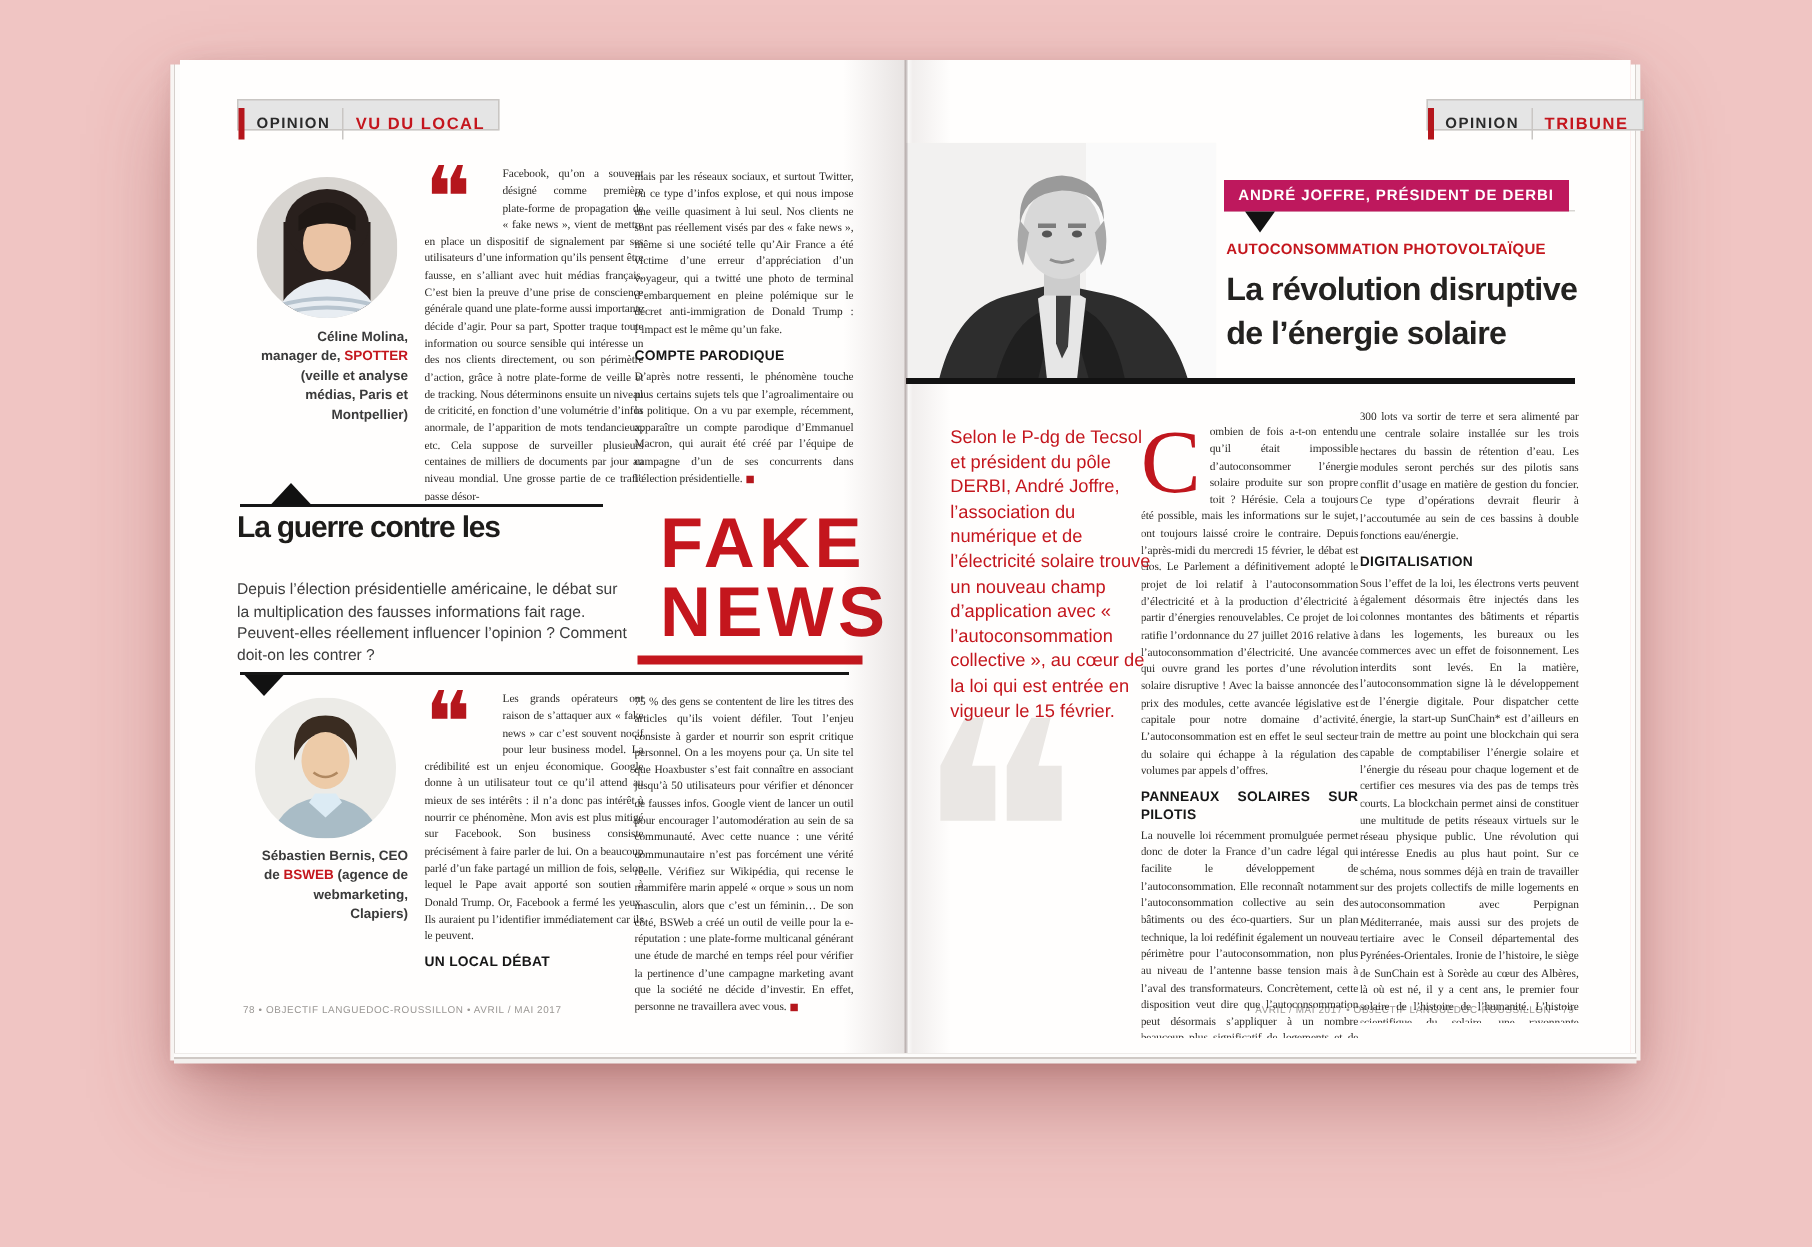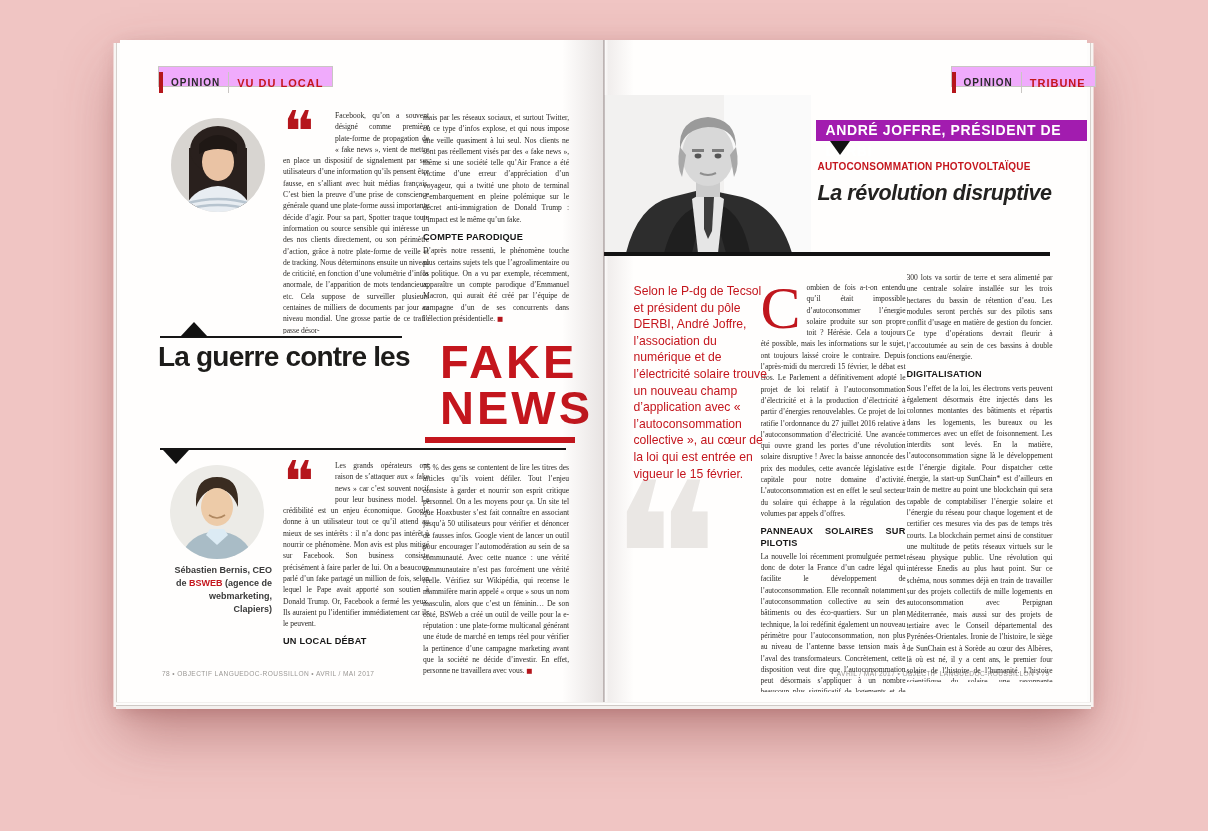--- a/index.html
+++ b/index.html
@@ -19,21 +19,21 @@
   .page-left{left:0;}
   .page-right{left:483.5px;}
   .page-left::after{content:'';position:absolute;right:0;top:0;bottom:0;width:42px;pointer-events:none;
     background:linear-gradient(90deg,rgba(0,0,0,0),rgba(70,45,45,.13));}
   .page-right::before{content:'';position:absolute;left:0;top:0;bottom:0;width:30px;pointer-events:none;
     background:linear-gradient(270deg,rgba(0,0,0,0),rgba(70,45,45,.08) 85%,rgba(255,255,255,.5));}
   .spine{position:absolute;left:482.5px;top:0;bottom:0;width:2px;background:rgba(60,35,35,.25);}
 
   
   .tag{position:absolute;display:inline-flex;align-items:center;height:21px;
-    border:1px solid #c9c6c3;background:#f0abfc;padding:12px 9px 0 0;}
+    border:1px solid #c9c6c3;background:#e5e5e5;padding:12px 9px 0 0;}
   .tag .bar{width:4px;height:21px;background:#b5161c;margin-right:8px;}
   .tag .sec{font-size:10px;font-weight:700;letter-spacing:1px;color:#2a2a2a;}
   .tag .div{width:1px;height:21px;background:#c9c6c3;margin:0 8px;}
   .tag .rub{font-size:11px;font-weight:700;letter-spacing:1px;color:#c4161d;}
 
   .round-photo{position:absolute;width:94px;height:94px;border-radius:50%;overflow:hidden;}
   .caption{position:absolute;width:100px;text-align:right;font-size:9px;line-height:13px;
     font-weight:700;color:#3a3a3a;}
   .caption .org{color:#c4161d;font-weight:700;}
 
@@ -46,43 +46,43 @@
   .bodycol p{margin:0;}
   .sq{color:#b5161c;font-size:6.5px;font-family:"DejaVu Sans",sans-serif;}
 
   .ruleA{position:absolute;left:40px;top:296px;width:242px;height:1.6px;background:#161616;}
   .tri-up{position:absolute;left:60px;top:282px;width:0;height:0;
     border-left:14px solid transparent;border-right:14px solid transparent;border-bottom:15px solid #111;}
   .ruleB{position:absolute;left:40px;top:408px;width:406px;height:1.6px;background:#161616;}
   .tri-down{position:absolute;left:43px;top:410px;width:0;height:0;
     border-left:13px solid transparent;border-right:13px solid transparent;border-top:14px solid #111;}
 
-  .feat-title{position:absolute;left:38px;top:301px;font-size:28px;font-weight:700;
+  .feat-title{position:absolute;left:38px;top:301px;font-size:20px;font-weight:700;
     letter-spacing:-.8px;color:#1d1c1a;margin:0;}
   .fake-block{position:absolute;left:320px;top:299px;width:152px;color:#c4161d;
     font-size:47px;line-height:46px;font-weight:800;letter-spacing:3px;}
   .fake-underline{position:absolute;left:305px;top:397px;width:150px;height:6px;background:#c4161d;}
   .standfirst-l{position:absolute;left:38px;top:347px;width:262px;font-size:10.4px;
     line-height:14.6px;color:#3c3c3c;font-weight:500;margin:0;}
 
   .footer{position:absolute;top:630px;font-size:6.6px;color:#9a9794;letter-spacing:.4px;}
   .footer-l{left:42px;}
   .footer-r{left:146px;width:300px;text-align:right;}
 
   
   .bw-photo{position:absolute;left:0;top:55px;width:207px;height:158px;overflow:hidden;}
   .author-line{position:absolute;left:212px;right:37px;top:100px;height:1px;background:#d8d5d2;}
   .author-label{position:absolute;left:212px;top:80px;height:21px;line-height:21px;
-    background:#a21caf;color:#fff;font-size:14px;font-weight:700;letter-spacing:.6px;padding:0 10px;}
+    background:#be185d;color:#fff;font-size:10px;font-weight:700;letter-spacing:.6px;padding:0 10px;}
   .label-tail{position:absolute;left:226px;top:101px;width:0;height:0;
     border-left:10px solid transparent;border-right:10px solid transparent;border-top:14px solid #121212;}
   .kicker{position:absolute;left:214px;top:121px;font-size:10px;font-weight:700;
     color:#c4161d;letter-spacing:.2px;margin:0;}
   .trib-title{position:absolute;left:214px;top:139px;font-size:21.5px;line-height:29px;
-    font-weight:700;letter-spacing:-.4px;color:#232220;margin:0;font-style:italic;}
+    font-weight:700;letter-spacing:-.4px;color:#232220;margin:0;}
   .thick-rule{position:absolute;left:0;top:212px;width:446px;height:3.5px;background:#121212;}
   .standfirst-r{position:absolute;left:30px;top:243px;width:135px;
     font-size:12.2px;line-height:16.6px;font-weight:500;color:#c4161d;margin:0;z-index:2;}
   .grayquote{position:absolute;left:6px;top:438px;font-family:"DejaVu Sans",sans-serif;
     font-size:205px;line-height:160px;color:#eae7e4;z-index:0;}
   .colR{z-index:1;}
   .dropcap{float:left;font-family:"Liberation Serif",serif;font-size:60px;line-height:49px;
     color:#c0161d;padding:2px 6px 0 0;}
 </style>
 </head>
@@ -107,40 +107,46 @@
         <rect width="94" height="94" fill="#d8d5d1"></rect>
         <rect x="18" y="30" width="58" height="60" fill="#29201d"></rect>
         <ellipse cx="47" cy="32" rx="28" ry="24" fill="#29201d"></ellipse>
         <ellipse cx="47" cy="44" rx="16" ry="19" fill="#eac3a4"></ellipse>
         <path d="M28 26 Q47 8 66 26 L66 36 Q47 26 28 36 Z" fill="#1f1815"></path>
         <path d="M12 94 Q20 70 47 68 Q74 70 82 94 Z" fill="#e8edf2"></path>
         <path d="M14 86 Q47 76 80 86" stroke="#b7c4cf" stroke-width="2.5" fill="none"></path>
         <path d="M13 92 Q47 82 81 92" stroke="#b7c4cf" stroke-width="2.5" fill="none"></path>
       </svg>
     </div>
+    <div class="caption" style="left:52px;top:178px;">
+      <span>Céline Molina, manager de,</span>
+      <span class="org">SPOTTER</span>
+      <span>(veille et analyse médias, Paris et Montpellier)</span>
+    </div>
 
     <div class="bodycol" style="left:163px;top:70px;height:224px;">
       <span class="qmark">❝</span>
       <p><span>Facebook, qu’on a souvent désigné comme première plate-forme de propagation de « fake news », vient de mettre en place un dispositif de signalement par ses utilisateurs d’une information qu’ils pensent être fausse, en s’alliant avec huit médias français. C’est bien la preuve d’une prise de conscience générale quand une plate-forme aussi importante décide d’agir. Pour sa part, Spotter traque toute information ou source sensible qui intéresse un des nos clients directement, ou son périmètre d’action, grâce à notre plate-forme de veille et de tracking. Nous déterminons ensuite un niveau de criticité, en fonction d’une volumétrie d’infos anormale, de l’apparition de mots tendancieux, etc. Cela suppose de surveiller plusieurs centaines de milliers de documents par jour au niveau mondial. Une grosse partie de ce trafic passe désor-</span></p>
     </div>
     <div class="bodycol" style="left:303px;top:72px;height:224px;">
       <p><span>mais par les réseaux sociaux, et surtout Twitter, où ce type d’infos explose, et qui nous impose une veille quasiment à lui seul. Nos clients ne sont pas réellement visés par des « fake news », même si une société telle qu’Air France a été victime d’une erreur d’appréciation d’un voyageur, qui a twitté une photo de terminal d’embarquement en pleine polémique sur le décret anti-immigration de Donald Trump : l’impact est le même qu’un fake.</span></p>
       <h4>COMPTE PARODIQUE</h4>
       <p><span>D’après notre ressenti, le phénomène touche plus certains sujets tels que l’agroalimentaire ou la politique. On a vu par exemple, récemment, apparaître un compte parodique d’Emmanuel Macron, qui aurait été créé par l’équipe de campagne d’un de ses concurrents dans l’élection présidentielle. </span><span class="sq">■</span></p>
     </div>
 
     <div class="ruleA"></div>
     <div class="tri-up"></div>
 
     <h1 class="feat-title">La guerre contre les</h1>
     <div class="fake-block">
       <div>FAKE</div>
       <div>NEWS</div>
     </div>
     <div class="fake-underline"></div>
+    <p class="standfirst-l">Depuis l’élection présidentielle américaine, le débat sur la multiplication des fausses informations fait rage. Peuvent-elles réellement influencer l’opinion ? Comment doit-on les contrer ?</p>
 
     <div class="ruleB"></div>
     <div class="tri-down"></div>
 
     <div class="round-photo" style="left:50px;top:425px;">
       <svg width="94" height="94" viewBox="0 0 94 94">
         <rect width="94" height="94" fill="#ecebe7"></rect>
         <path d="M26 34 Q27 12 47 12 Q67 12 68 34 L68 42 Q61 24 47 24 Q33 24 26 42 Z" fill="#3a2c21"></path>
         <ellipse cx="47" cy="42" rx="16" ry="19" fill="#edcba8"></ellipse>
         <path d="M39 50 Q47 56 55 50" stroke="#b08860" stroke-width="1.6" fill="none"></path>
@@ -197,20 +203,21 @@
       </svg>
     </div>
 
     <div class="author-line"></div>
     <div class="author-label">ANDRÉ JOFFRE, PRÉSIDENT DE DERBI</div>
     <div class="label-tail"></div>
 
     <h3 class="kicker">AUTOCONSOMMATION PHOTOVOLTAÏQUE</h3>
     <h1 class="trib-title">
       <div>La révolution disruptive</div>
+      <div>de l’énergie solaire</div>
     </h1>
     <div class="thick-rule"></div>
 
     <p class="standfirst-r">Selon le P-dg de Tecsol et président du pôle DERBI, André Joffre, l’association du numérique et de l’électricité solaire trouve un nouveau champ d’application avec « l’autoconsommation collective », au cœur de la loi qui est entrée en vigueur le 15 février.</p>
     <div class="grayquote">❝</div>
 
     <div class="bodycol colR" style="left:157px;top:242px;width:145px;height:410px;">
       <p>
         <span class="dropcap">C</span>
         <span>ombien de fois a-t-on entendu qu’il était impossible d’autoconsommer l’énergie solaire produite sur son propre toit ? Hérésie. Cela a toujours été possible, mais les informations sur le sujet, ont toujours laissé croire le contraire. Depuis l’après-midi du mercredi 15 février, le débat est clos. Le Parlement a définitivement adopté le projet de loi relatif à l’autoconsommation d’électricité et à la production d’électricité à partir d’énergies renouvelables. Ce projet de loi ratifie l’ordonnance du 27 juillet 2016 relative à l’autoconsommation d’électricité. Une avancée qui ouvre grand les portes d’une révolution solaire disruptive ! Avec la baisse annoncée des prix des modules, cette avancée législative est capitale pour notre domaine d’activité. L’autoconsommation est en effet le seul secteur du solaire qui échappe à la régulation des volumes par appels d’offres.</span>

